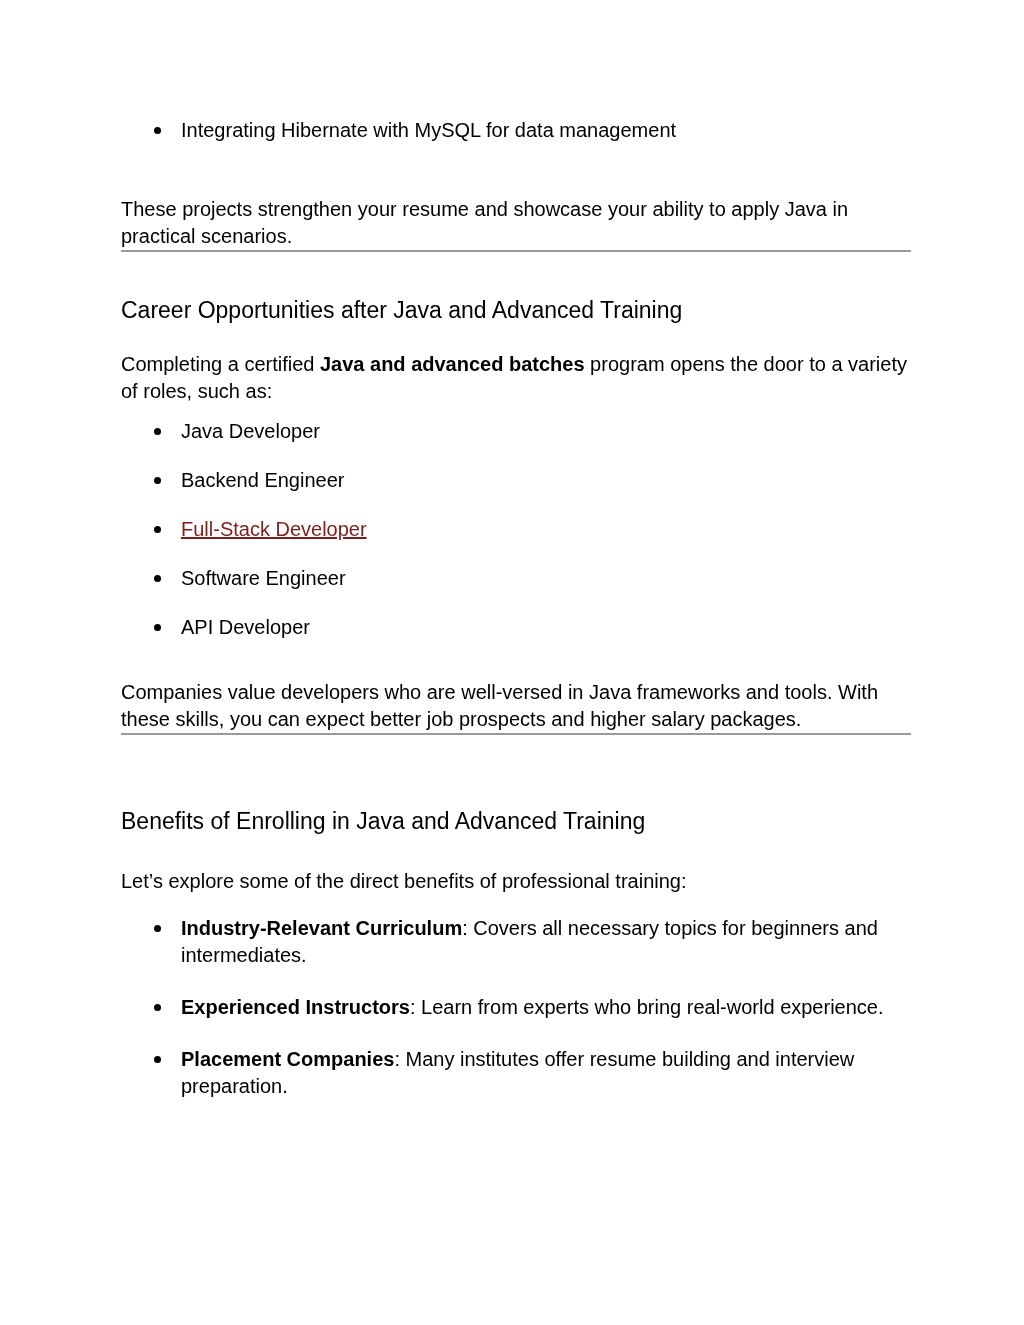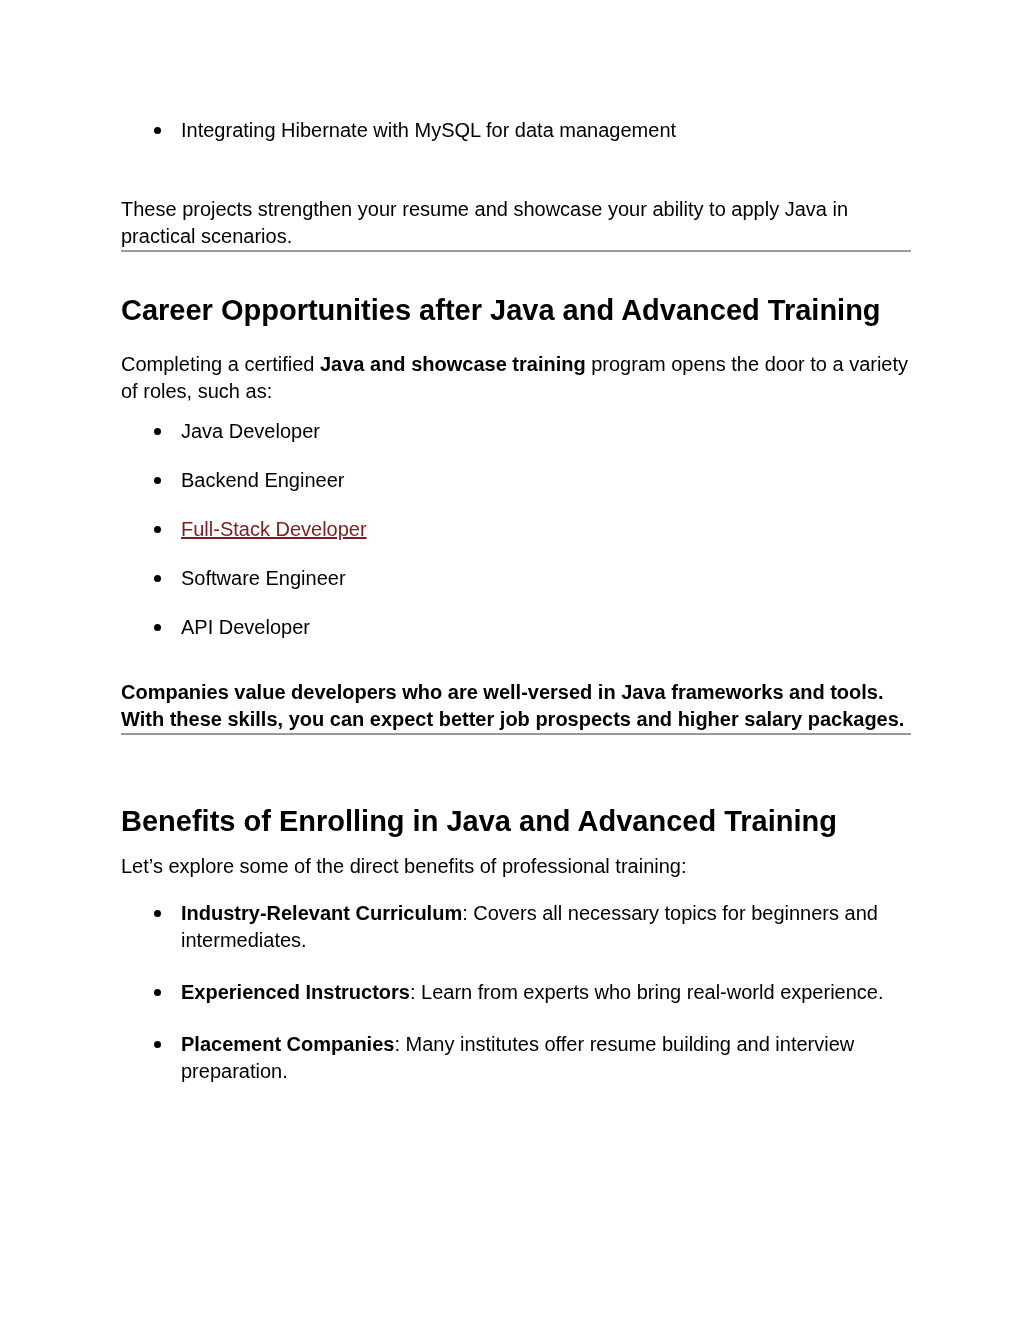--- a/index.html
+++ b/index.html
@@ -17,37 +17,37 @@
   }
   .page {
     width: 1024px;
     height: 1325px;
     padding: 117px 113px 8px 121px;
   }
   p { margin: 0; }
   .para { width: 100%; }
   .p-after-list   { margin-top: 52px; }
   .p-after-head   { margin-top: 22px; }
-  .p-closing      { margin-top: 38px; font-weight: bold; }
-  .p-benefits-intro { margin-top: 13px; }
+  .p-closing      { margin-top: 38px; }
+  .p-benefits-intro { margin-top: 28px; }
 
   hr.rule {
     border: none;
     height: 2px;
     background: #999999;
     margin: 0;
     width: 100%;
   }
   .rule-1 { margin-top: 30px; }
   .rule-2 { margin-top: 28px; }
 
   h1.doc-heading {
-    font-size: 29px;
+    font-size: 23px;
     line-height: 37px;
-    font-weight: bold;
+    font-weight: normal;
     color: #000000;
   }
   .h-career   { margin-top: 40px; }
   .h-benefits { margin-top: 68px; }
 
   ul.doc-list {
     list-style: none;
     margin: 0;
     padding: 0;
   }
@@ -91,21 +91,21 @@
       <span>Integrating Hibernate with MySQL for data management</span>
     </li>
   </ul>
 
   <p class="para p-after-list">These projects strengthen your resume and showcase your ability to apply Java in practical scenarios.</p>
 
   <hr class="rule rule-1">
 
   <h1 class="doc-heading h-career">Career Opportunities after Java and Advanced Training</h1>
 
-  <p class="para p-after-head"><span>Completing a certified </span><b>Java and showcase training</b><span> program opens the door to a variety of roles, such as:</span></p>
+  <p class="para p-after-head"><span>Completing a certified </span><b>Java and advanced batches</b><span> program opens the door to a variety of roles, such as:</span></p>
 
   <ul class="doc-list roles-list">
     <li>
       <span class="dot"></span>
       <span>Java Developer</span>
     </li>
     <li>
       <span class="dot"></span>
       <span>Backend Engineer</span>
     </li>

